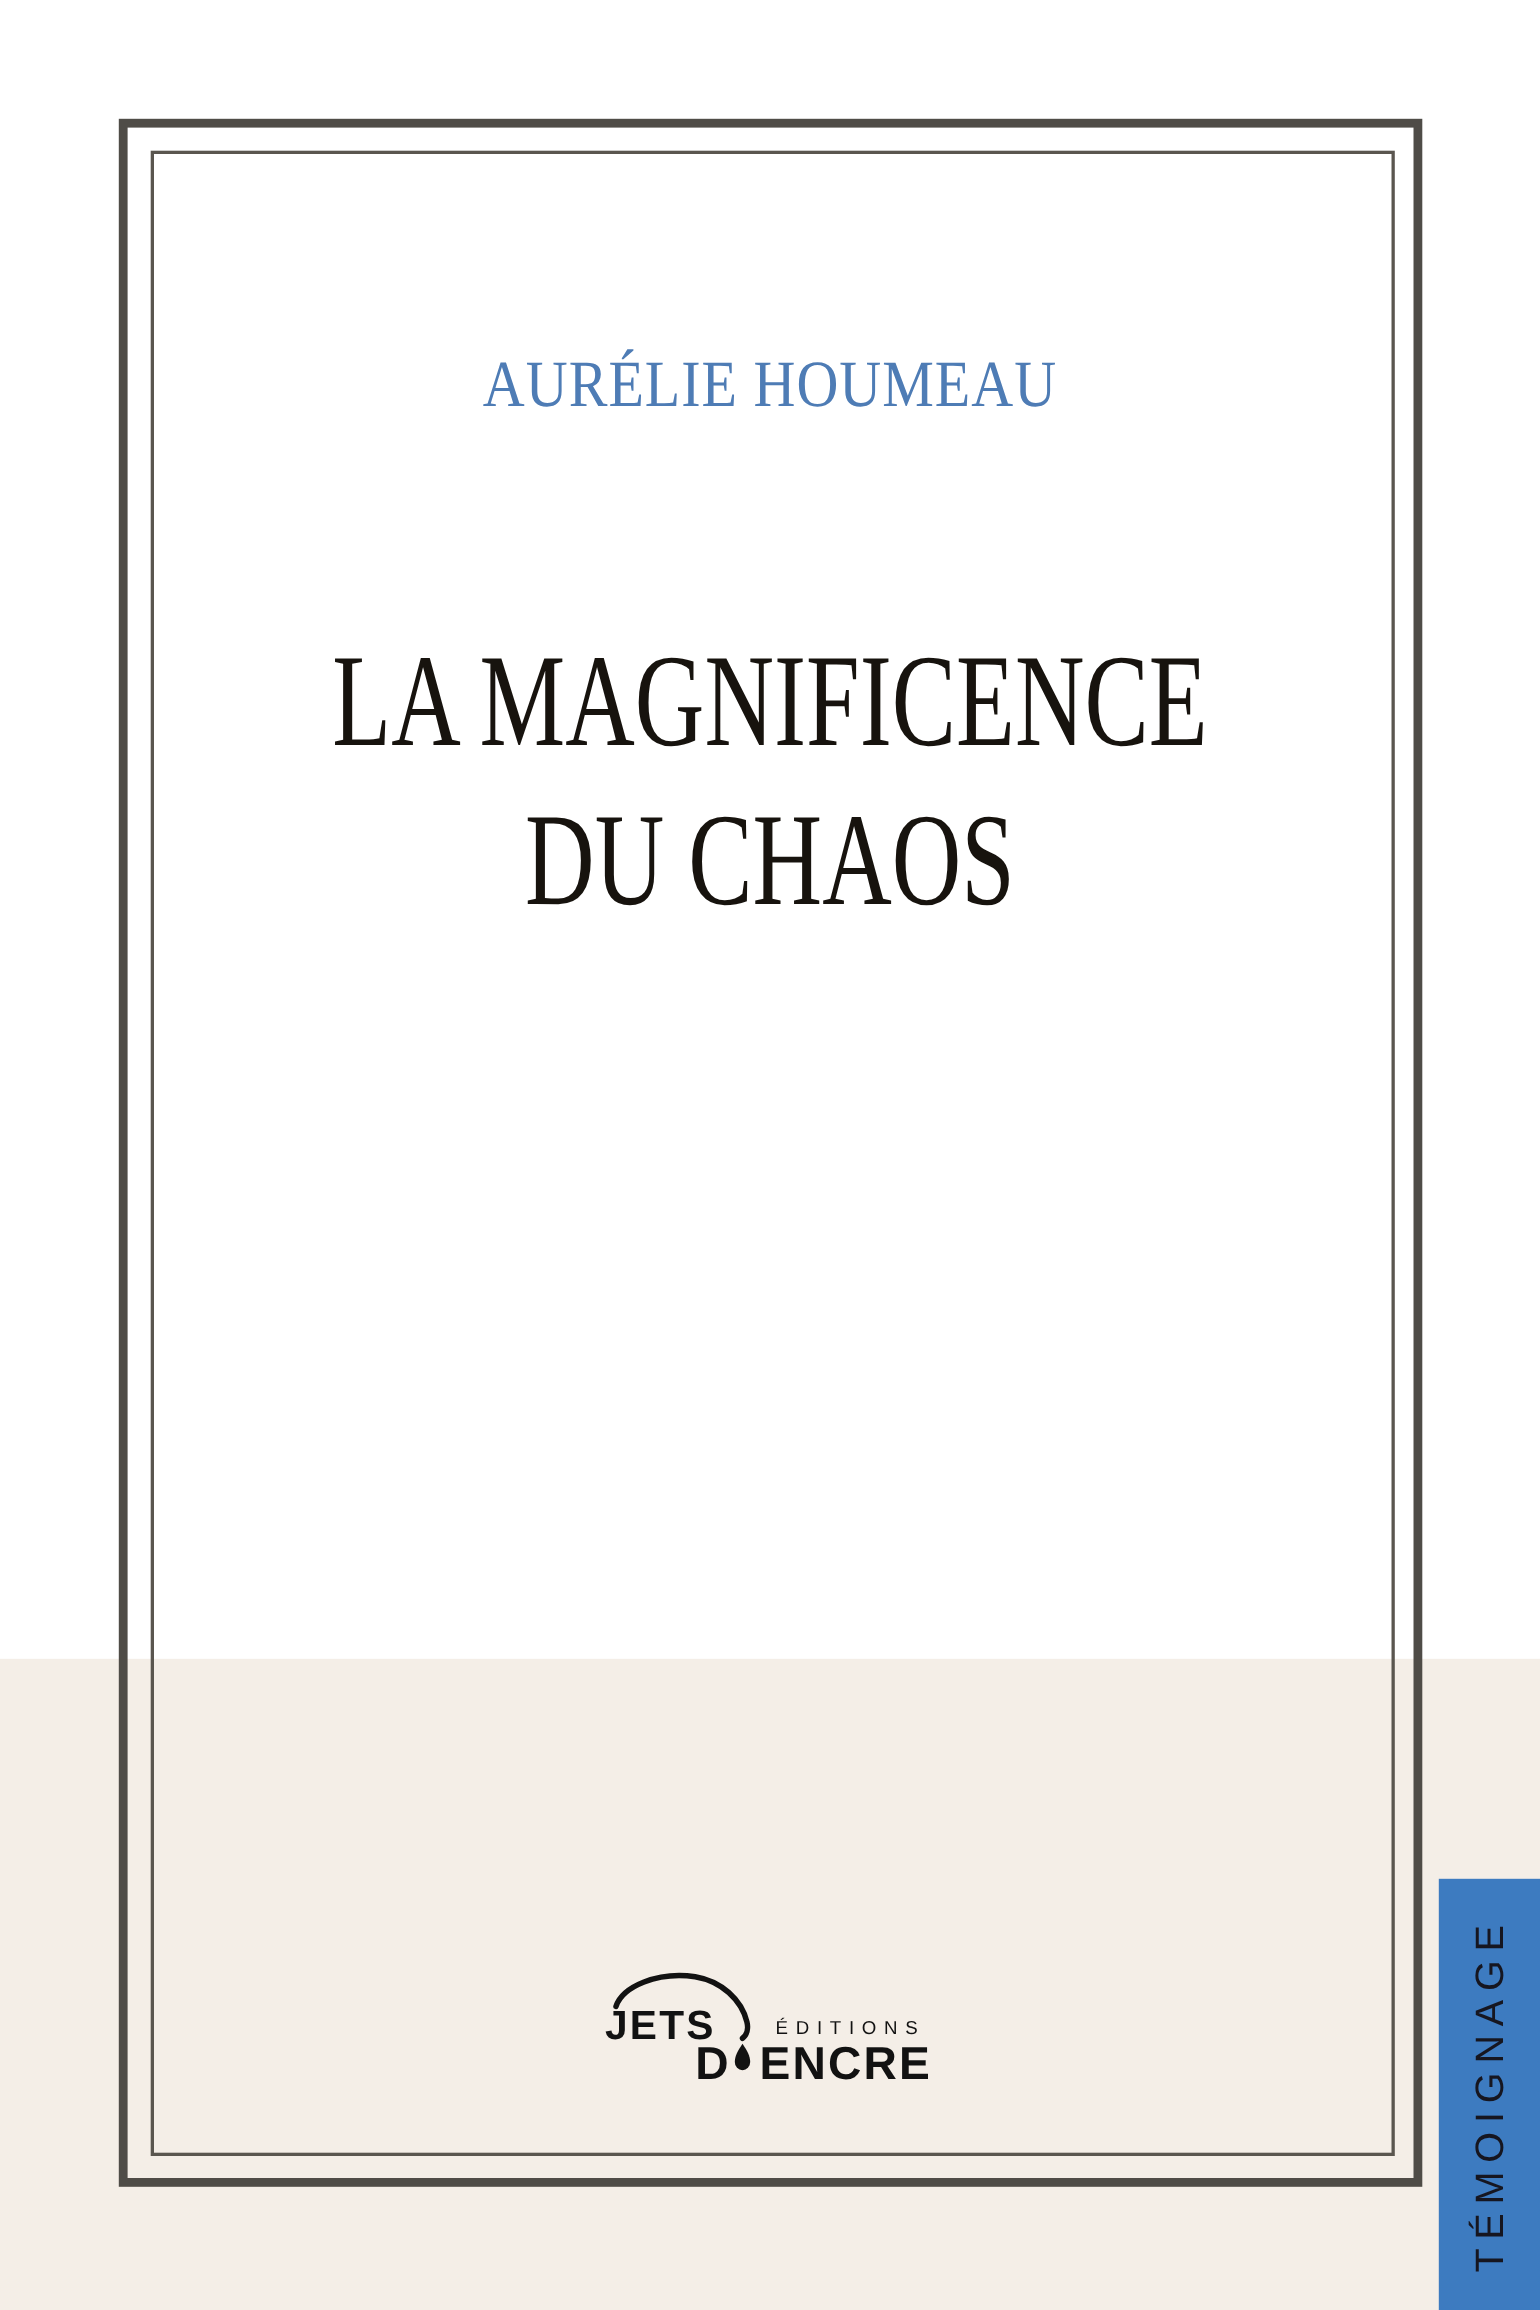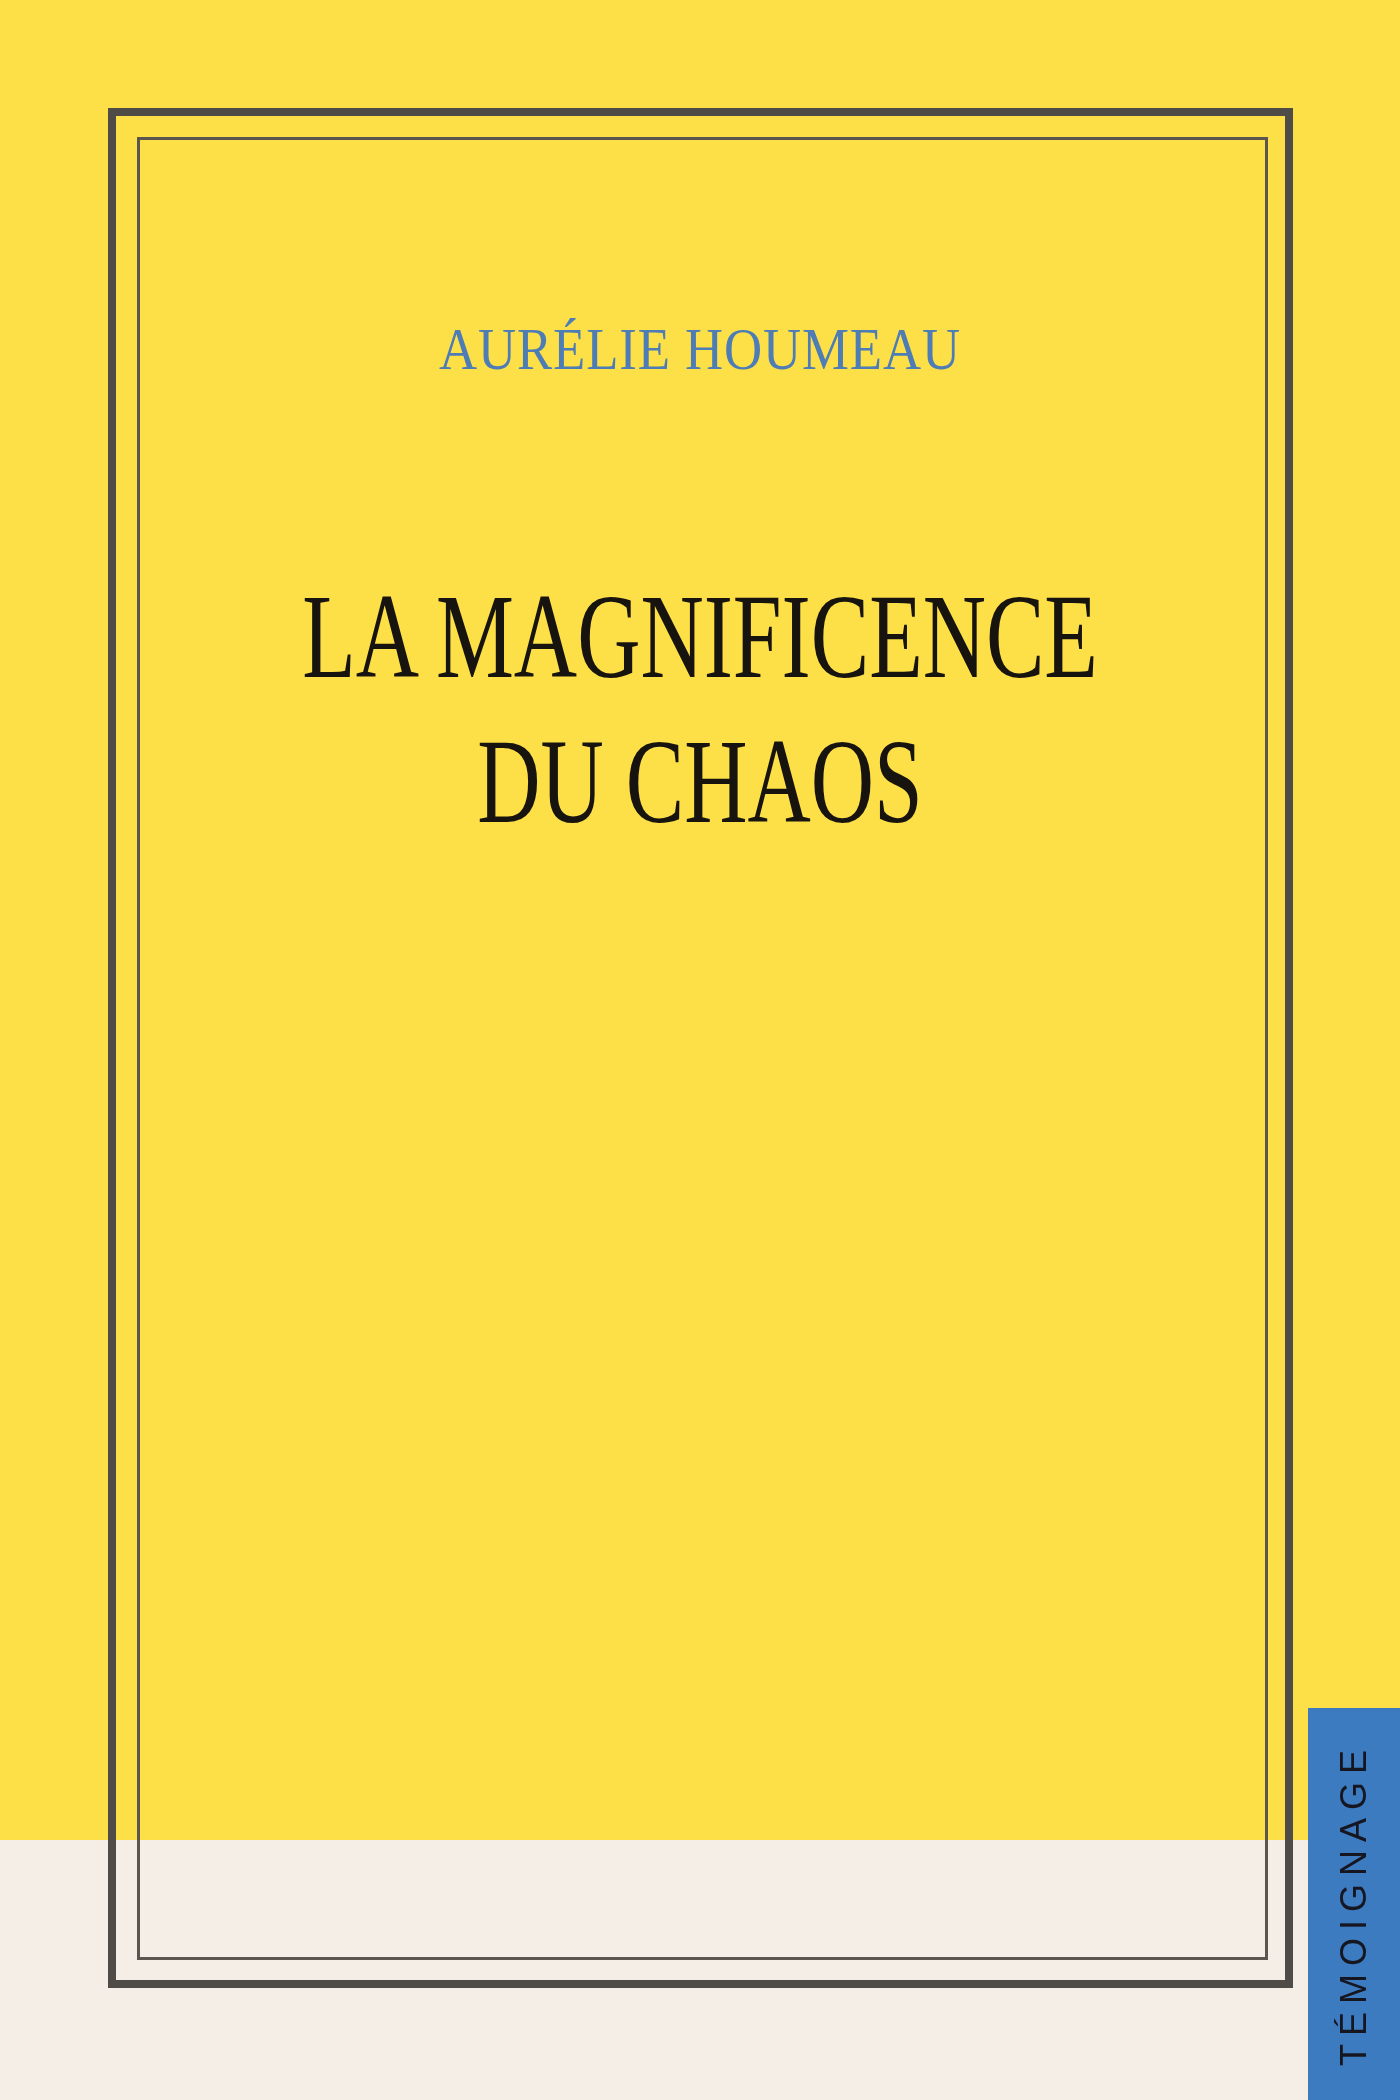--- a/index.html
+++ b/index.html
@@ -9,22 +9,22 @@
   body {
     width: 1400px;
     height: 2100px;
     background: #f4eee7;
     overflow: hidden;
     font-family: "Liberation Sans", sans-serif;
   }
   .cover {
     position: relative;
     width: 1400px;
-    height: 1840px;
-    background: #fde047;
+    height: 1508px;
+    background: #ffffff;
   }
   .frame-outer {
     position: absolute;
     left: 108px;
     top: 108px;
     width: 1169px;   
     height: 1864px;  
     border: 8px solid #4f4c47;
   }
   .frame-inner {
@@ -141,18 +141,30 @@
 
   <div class="frame-outer"></div>
   <div class="frame-inner"></div>
 
   <div class="author-name">AURÉLIE HOUMEAU</div>
 
   <div class="title-line line1">LA MAGNIFICENCE</div>
 
   <div class="title-line line2">DU CHAOS</div>
 
+  <div class="publisher-logo">
+    <svg width="340" height="115" viewBox="0 0 340 115">
+      <path d="M 20 34 C 26 16, 58 2, 92 7 C 116 11, 134 28, 139 48 C 140.5 54, 139 60, 135 63" fill="none" stroke="#121212" stroke-width="5" stroke-linecap="round"></path>
+      <path d="M 135 68 C 131 74, 128 79, 128 84.5 A 7 7.5 0 0 0 142 84.5 C 142 79, 139 74, 135 68 Z" fill="#121212"></path>
+    </svg>
+    <div class="logo-word-top">JETS</div>
+    <div class="logo-tagline">ÉDITIONS</div>
+    <div class="logo-word-bottom">
+      <span>D</span>
+      <span>ENCRE</span>
+    </div>
+  </div>
 
   <div class="spine-band">
     <div class="spine-label">TÉMOIGNAGE</div>
   </div>
 
 </div>
 
 </body></html>

